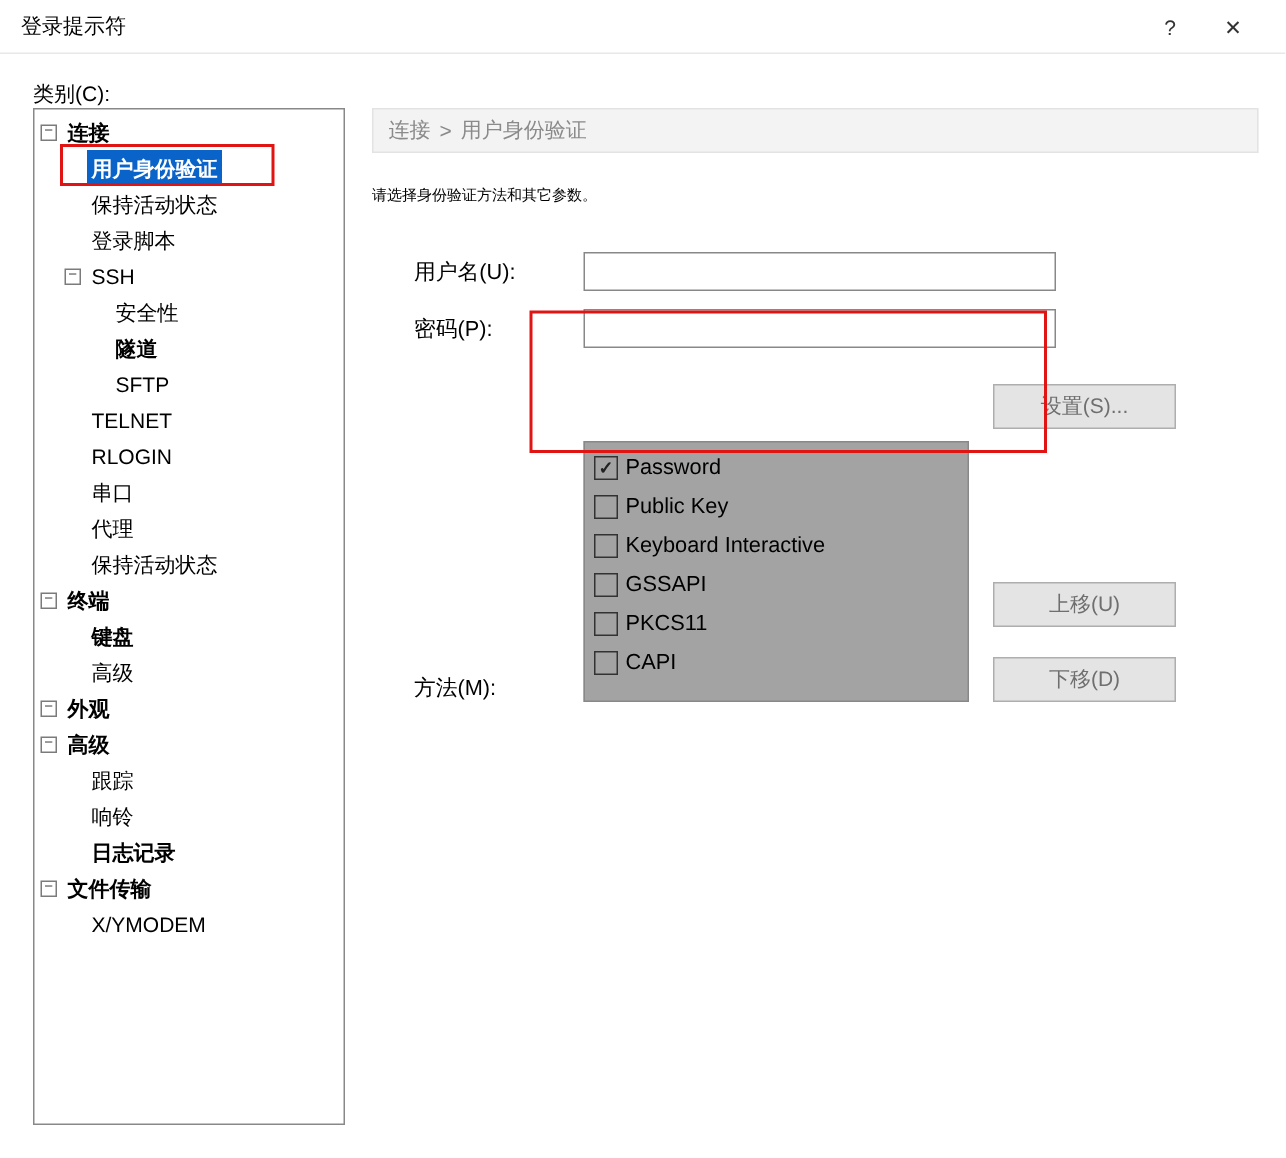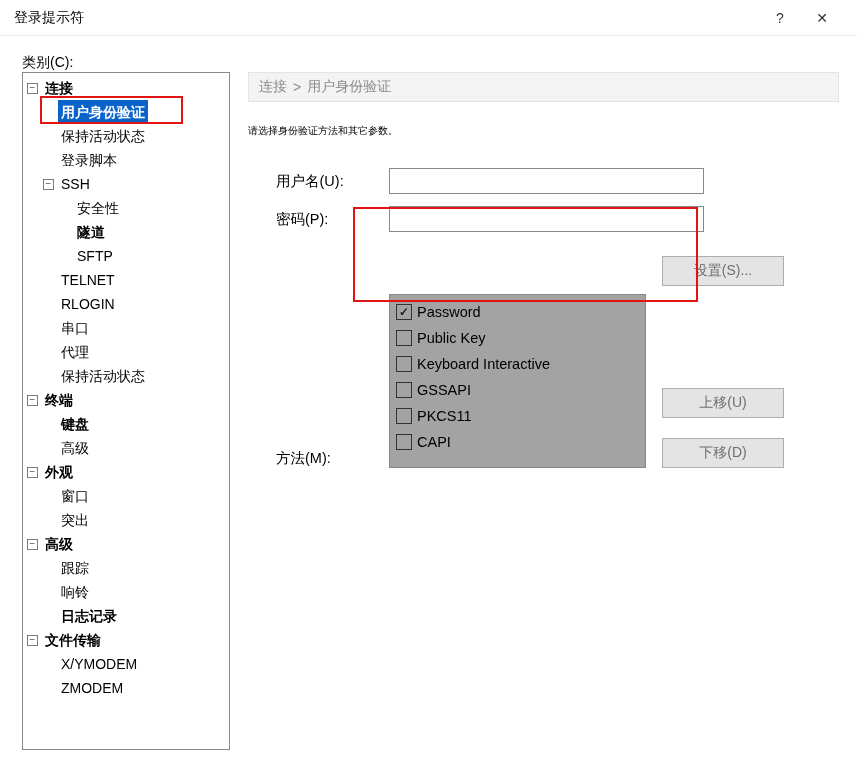--- a/index.html
+++ b/index.html
@@ -308,36 +308,20 @@
               </li>
           </ul>
         </li>
 
         <li>
           <div class="row">
               <span class="indent" style="width:4px"></span>
             <span class="toggle">−</span>
             <span class="node-label bold">外观</span>
             </div>
-          <ul>
-            <li>
-                <div class="row">
-                  <span class="indent" style="width:20px"></span>
-                  <span class="toggle-pad"></span>
-              <span class="node-label">窗口</span>
-                </div>
-              </li>
-            <li>
-                <div class="row">
-                  <span class="indent" style="width:20px"></span>
-                  <span class="toggle-pad"></span>
-              <span class="node-label">突出</span>
-                </div>
-              </li>
-          </ul>
         </li>
 
         <li>
           <div class="row">
               <span class="indent" style="width:4px"></span>
             <span class="toggle">−</span>
             <span class="node-label bold">高级</span>
             </div>
           <ul>
             <li>
@@ -369,27 +353,20 @@
               <span class="indent" style="width:4px"></span>
             <span class="toggle">−</span>
             <span class="node-label bold">文件传输</span>
             </div>
           <ul>
             <li>
                 <div class="row">
                   <span class="indent" style="width:20px"></span>
                   <span class="toggle-pad"></span>
               <span class="node-label">X/YMODEM</span>
-                </div>
-              </li>
-            <li>
-                <div class="row">
-                  <span class="indent" style="width:20px"></span>
-                  <span class="toggle-pad"></span>
-              <span class="node-label">ZMODEM</span>
                 </div>
               </li>
           </ul>
         </li>
       </ul>
     </div>
 
     <div class="right-panel">
       <div class="breadcrumb">
         <span>连接</span>

